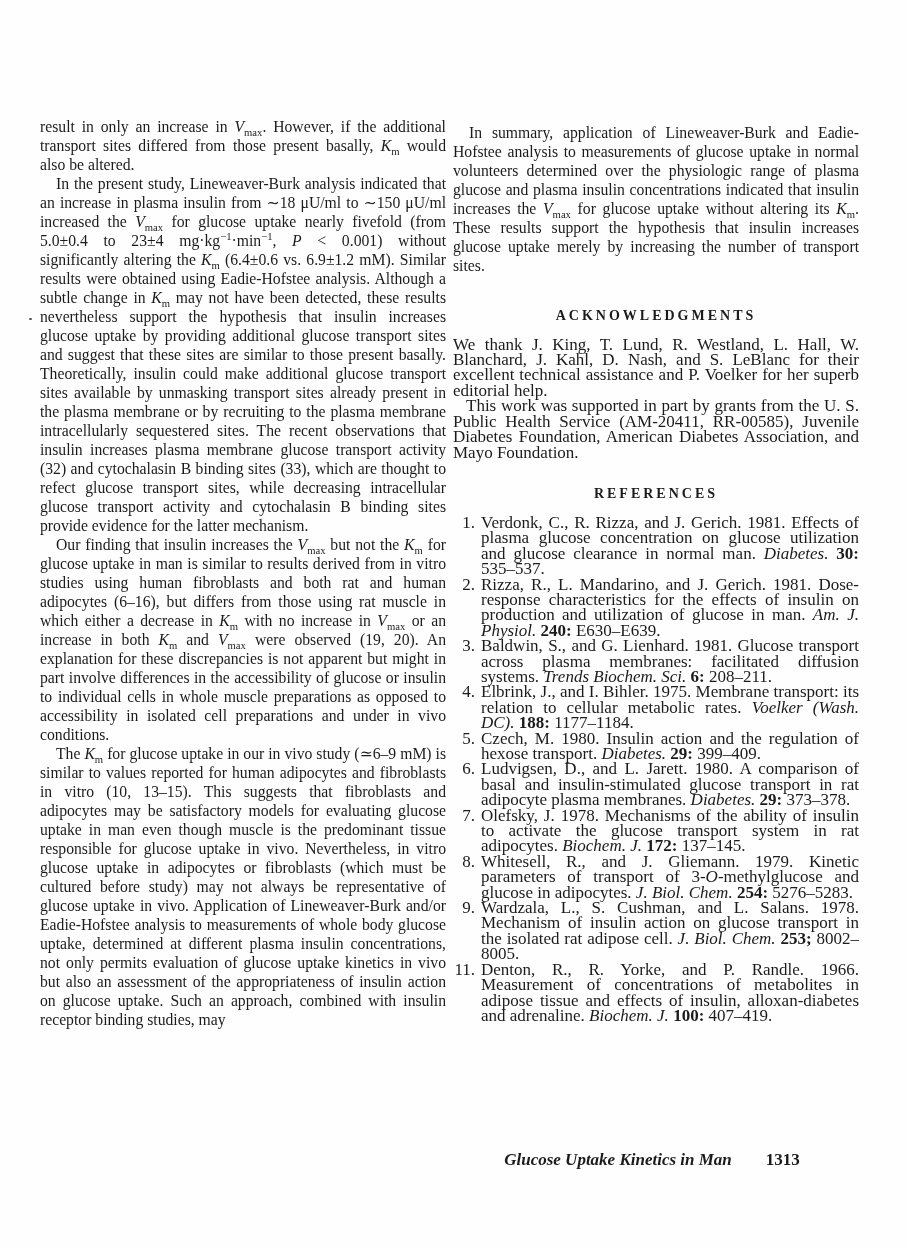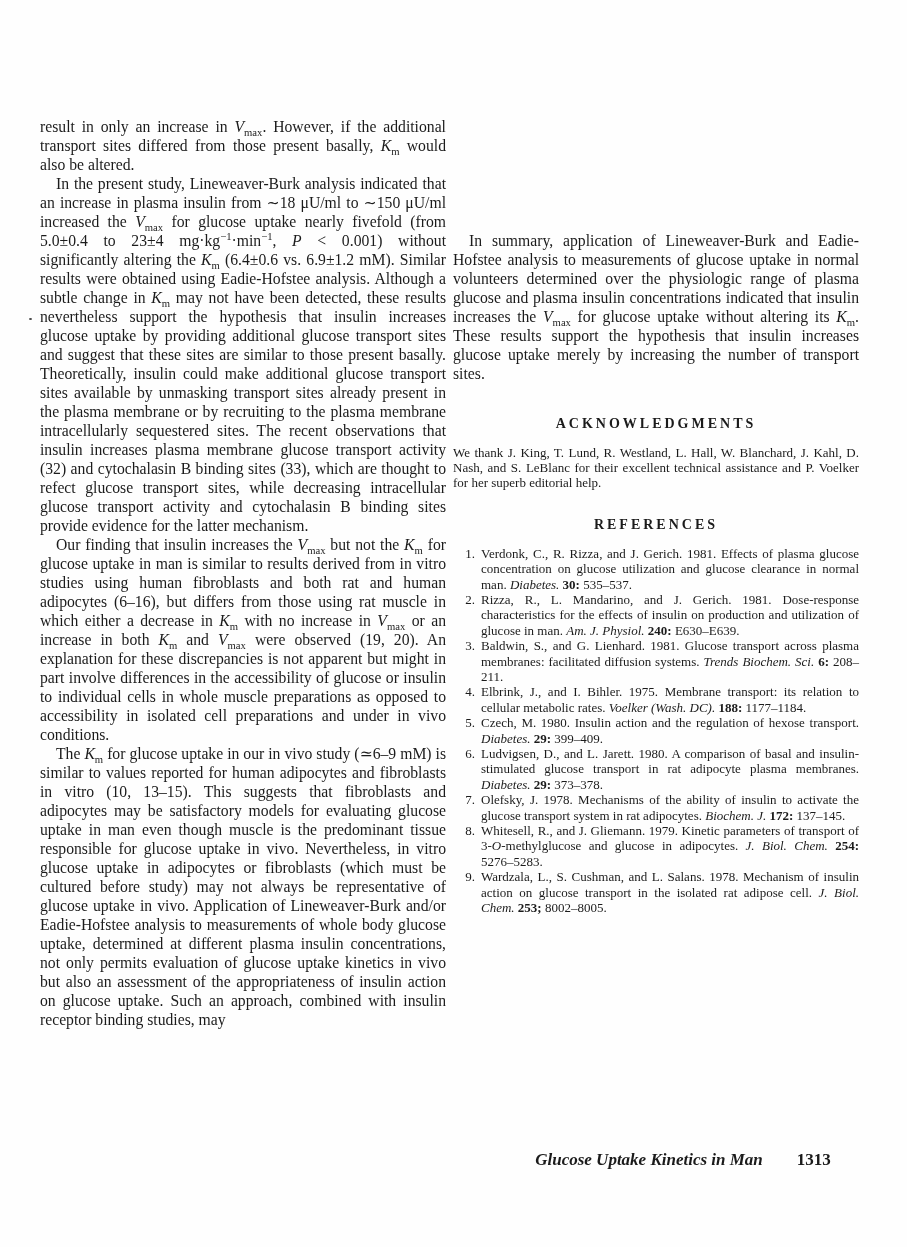--- a/index.html
+++ b/index.html
@@ -41,21 +41,21 @@
   sub { font-size: 68%; line-height: 0; }
   sup { font-size: 68%; line-height: 0; }
   .section-heading {
     text-align: center;
     font-size: 14px;
     font-weight: 700;
     letter-spacing: 3px;
     margin: 33px 0 13px 0;
   }
   .small-text {
-    font-size: 13px;
+    font-size: 17px;
     line-height: 15.4px;
     text-align: justify;
     hyphens: auto;
     -webkit-hyphens: auto;
   }
   .small-text .para.indent { text-indent: 13px; }
   .ref-heading { margin: 26px 0 13px 0; }
   .ref-item {
     display: flex;
     margin: 0;
@@ -64,21 +64,21 @@
     flex: 0 0 22px;
     text-align: right;
     padding-right: 6px;
   }
   .ref-text {
     flex: 1;
     text-align: justify;
   }
   .footer {
     position: absolute;
-    left: 480px;
+    left: 449px;
     top: 1150px;
     width: 406px;
     display: flex;
     justify-content: center;
     align-items: flex-end;
     gap: 34px;
     font-size: 17px;
   }
   .running-title {
     font-style: italic;
@@ -113,20 +113,21 @@
 
     <div class="col">
       <div class="body-text">
         <p class="para indent">In summary, application of Lineweaver-Burk and Eadie-Hofstee analysis to measurements of glucose uptake in normal volunteers determined over the physiologic range of plasma glucose and plasma insulin concentrations indicated that insulin increases the <i>V</i><sub>max</sub> for glucose uptake without altering its <i>K</i><sub>m</sub>. These results support the hypothesis that insulin increases glucose uptake merely by increasing the number of transport sites.</p>
       </div>
 
       <h2 class="section-heading">ACKNOWLEDGMENTS</h2>
 
       <div class="small-text">
         <p class="para">We thank J. King, T. Lund, R. Westland, L. Hall, W. Blanchard, J. Kahl, D. Nash, and S. LeBlanc for their excellent technical assistance and P. Voelker for her superb editorial help.</p>
+        <p class="para indent">This work was supported in part by grants from the U. S. Public Health Service (AM-20411, RR-00585), Juvenile Diabetes Foundation, American Diabetes Association, and Mayo Foundation.</p>
       </div>
 
       <h2 class="section-heading ref-heading">REFERENCES</h2>
 
       <div class="small-text">
         <div class="ref-item">
           <span class="ref-num">1.</span>
           <span class="ref-text">Verdonk, C., R. Rizza, and J. Gerich. 1981. Effects of plasma glucose concentration on glucose utilization and glucose clearance in normal man. <i>Diabetes.</i> <b>30:</b> 535–537.</span>
         </div>
         <div class="ref-item">
@@ -154,20 +155,24 @@
           <span class="ref-text">Olefsky, J. 1978. Mechanisms of the ability of insulin to activate the glucose transport system in rat adipocytes. <i>Biochem. J.</i> <b>172:</b> 137–145.</span>
         </div>
         <div class="ref-item">
           <span class="ref-num">8.</span>
           <span class="ref-text">Whitesell, R., and J. Gliemann. 1979. Kinetic parameters of transport of 3-<i>O</i>-methylglucose and glucose in adipocytes. <i>J. Biol. Chem.</i> <b>254:</b> 5276–5283.</span>
         </div>
         <div class="ref-item">
           <span class="ref-num">9.</span>
           <span class="ref-text">Wardzala, L., S. Cushman, and L. Salans. 1978. Mechanism of insulin action on glucose transport in the isolated rat adipose cell. <i>J. Biol. Chem.</i> <b>253;</b> 8002–8005.</span>
         </div>
+        <div class="ref-item">
+          <span class="ref-num">11.</span>
+          <span class="ref-text">Denton, R., R. Yorke, and P. Randle. 1966. Measurement of concentrations of metabolites in adipose tissue and effects of insulin, alloxan-diabetes and adrenaline. <i>Biochem. J.</i> <b>100:</b> 407–419.</span>
+        </div>
       </div>
     </div>
   </div>
 
   <div class="footer">
     <span class="running-title">Glucose Uptake Kinetics in Man</span>
     <span class="page-num">1313</span>
   </div>
 
 </div>

